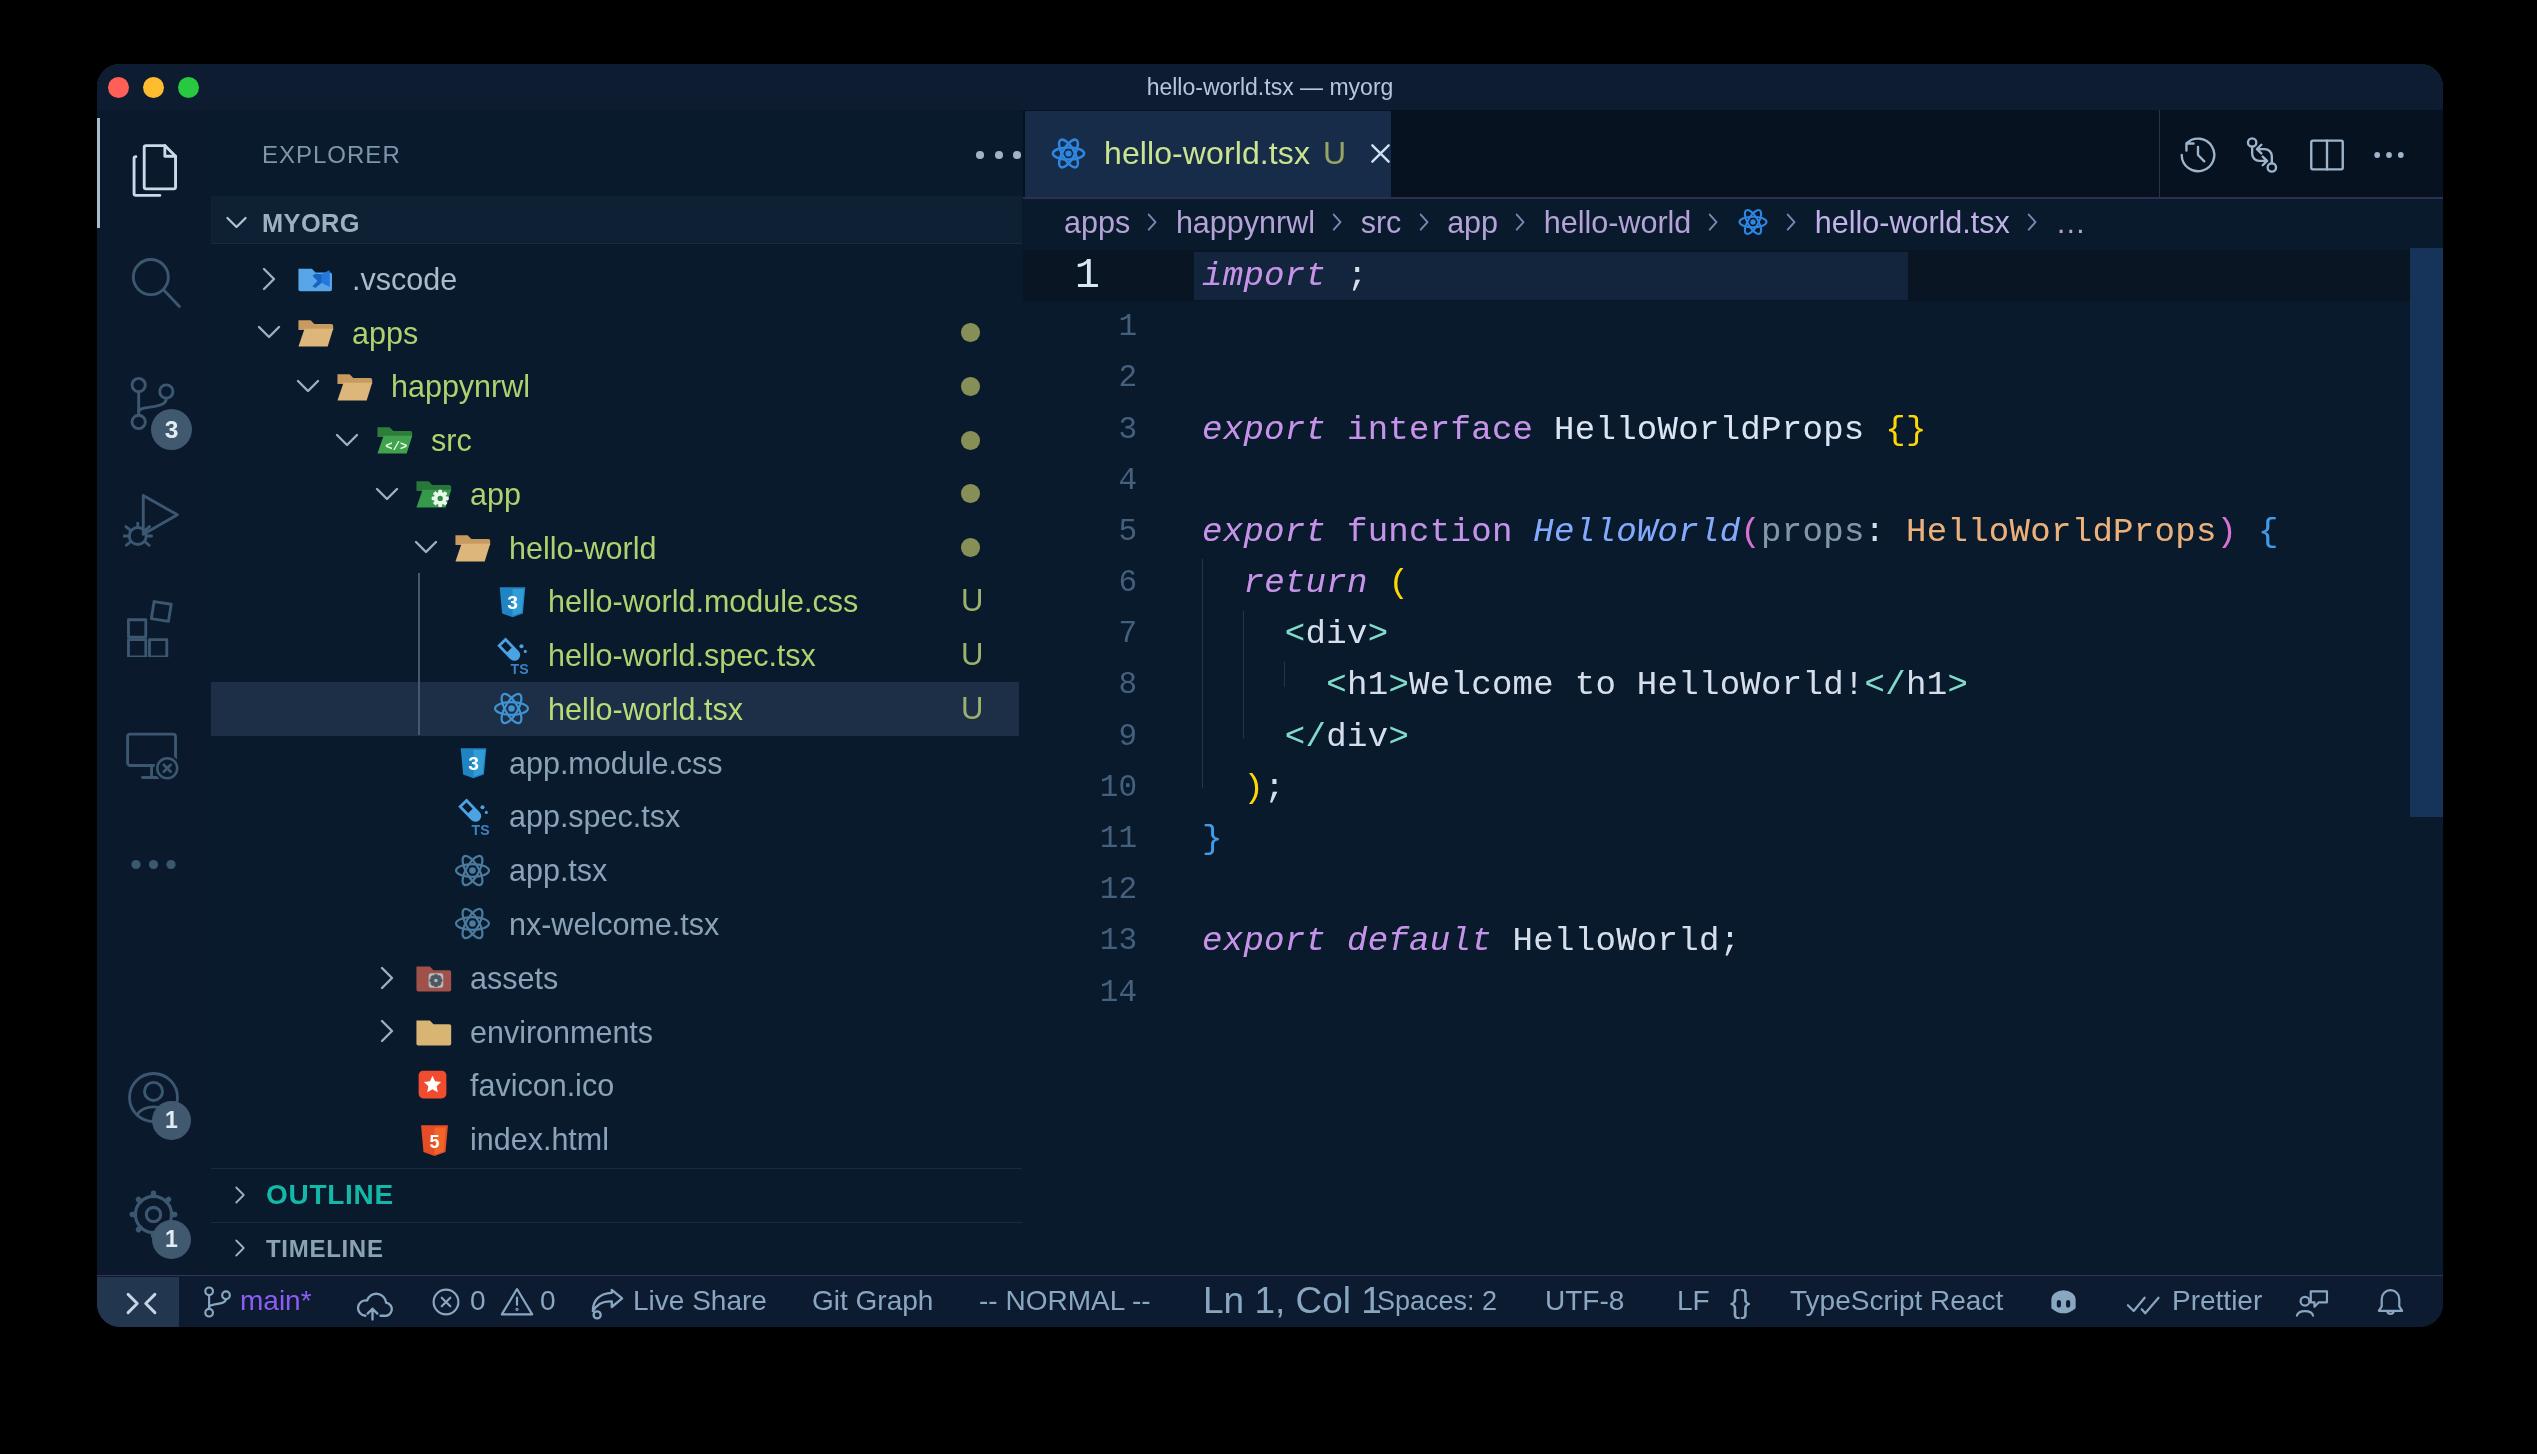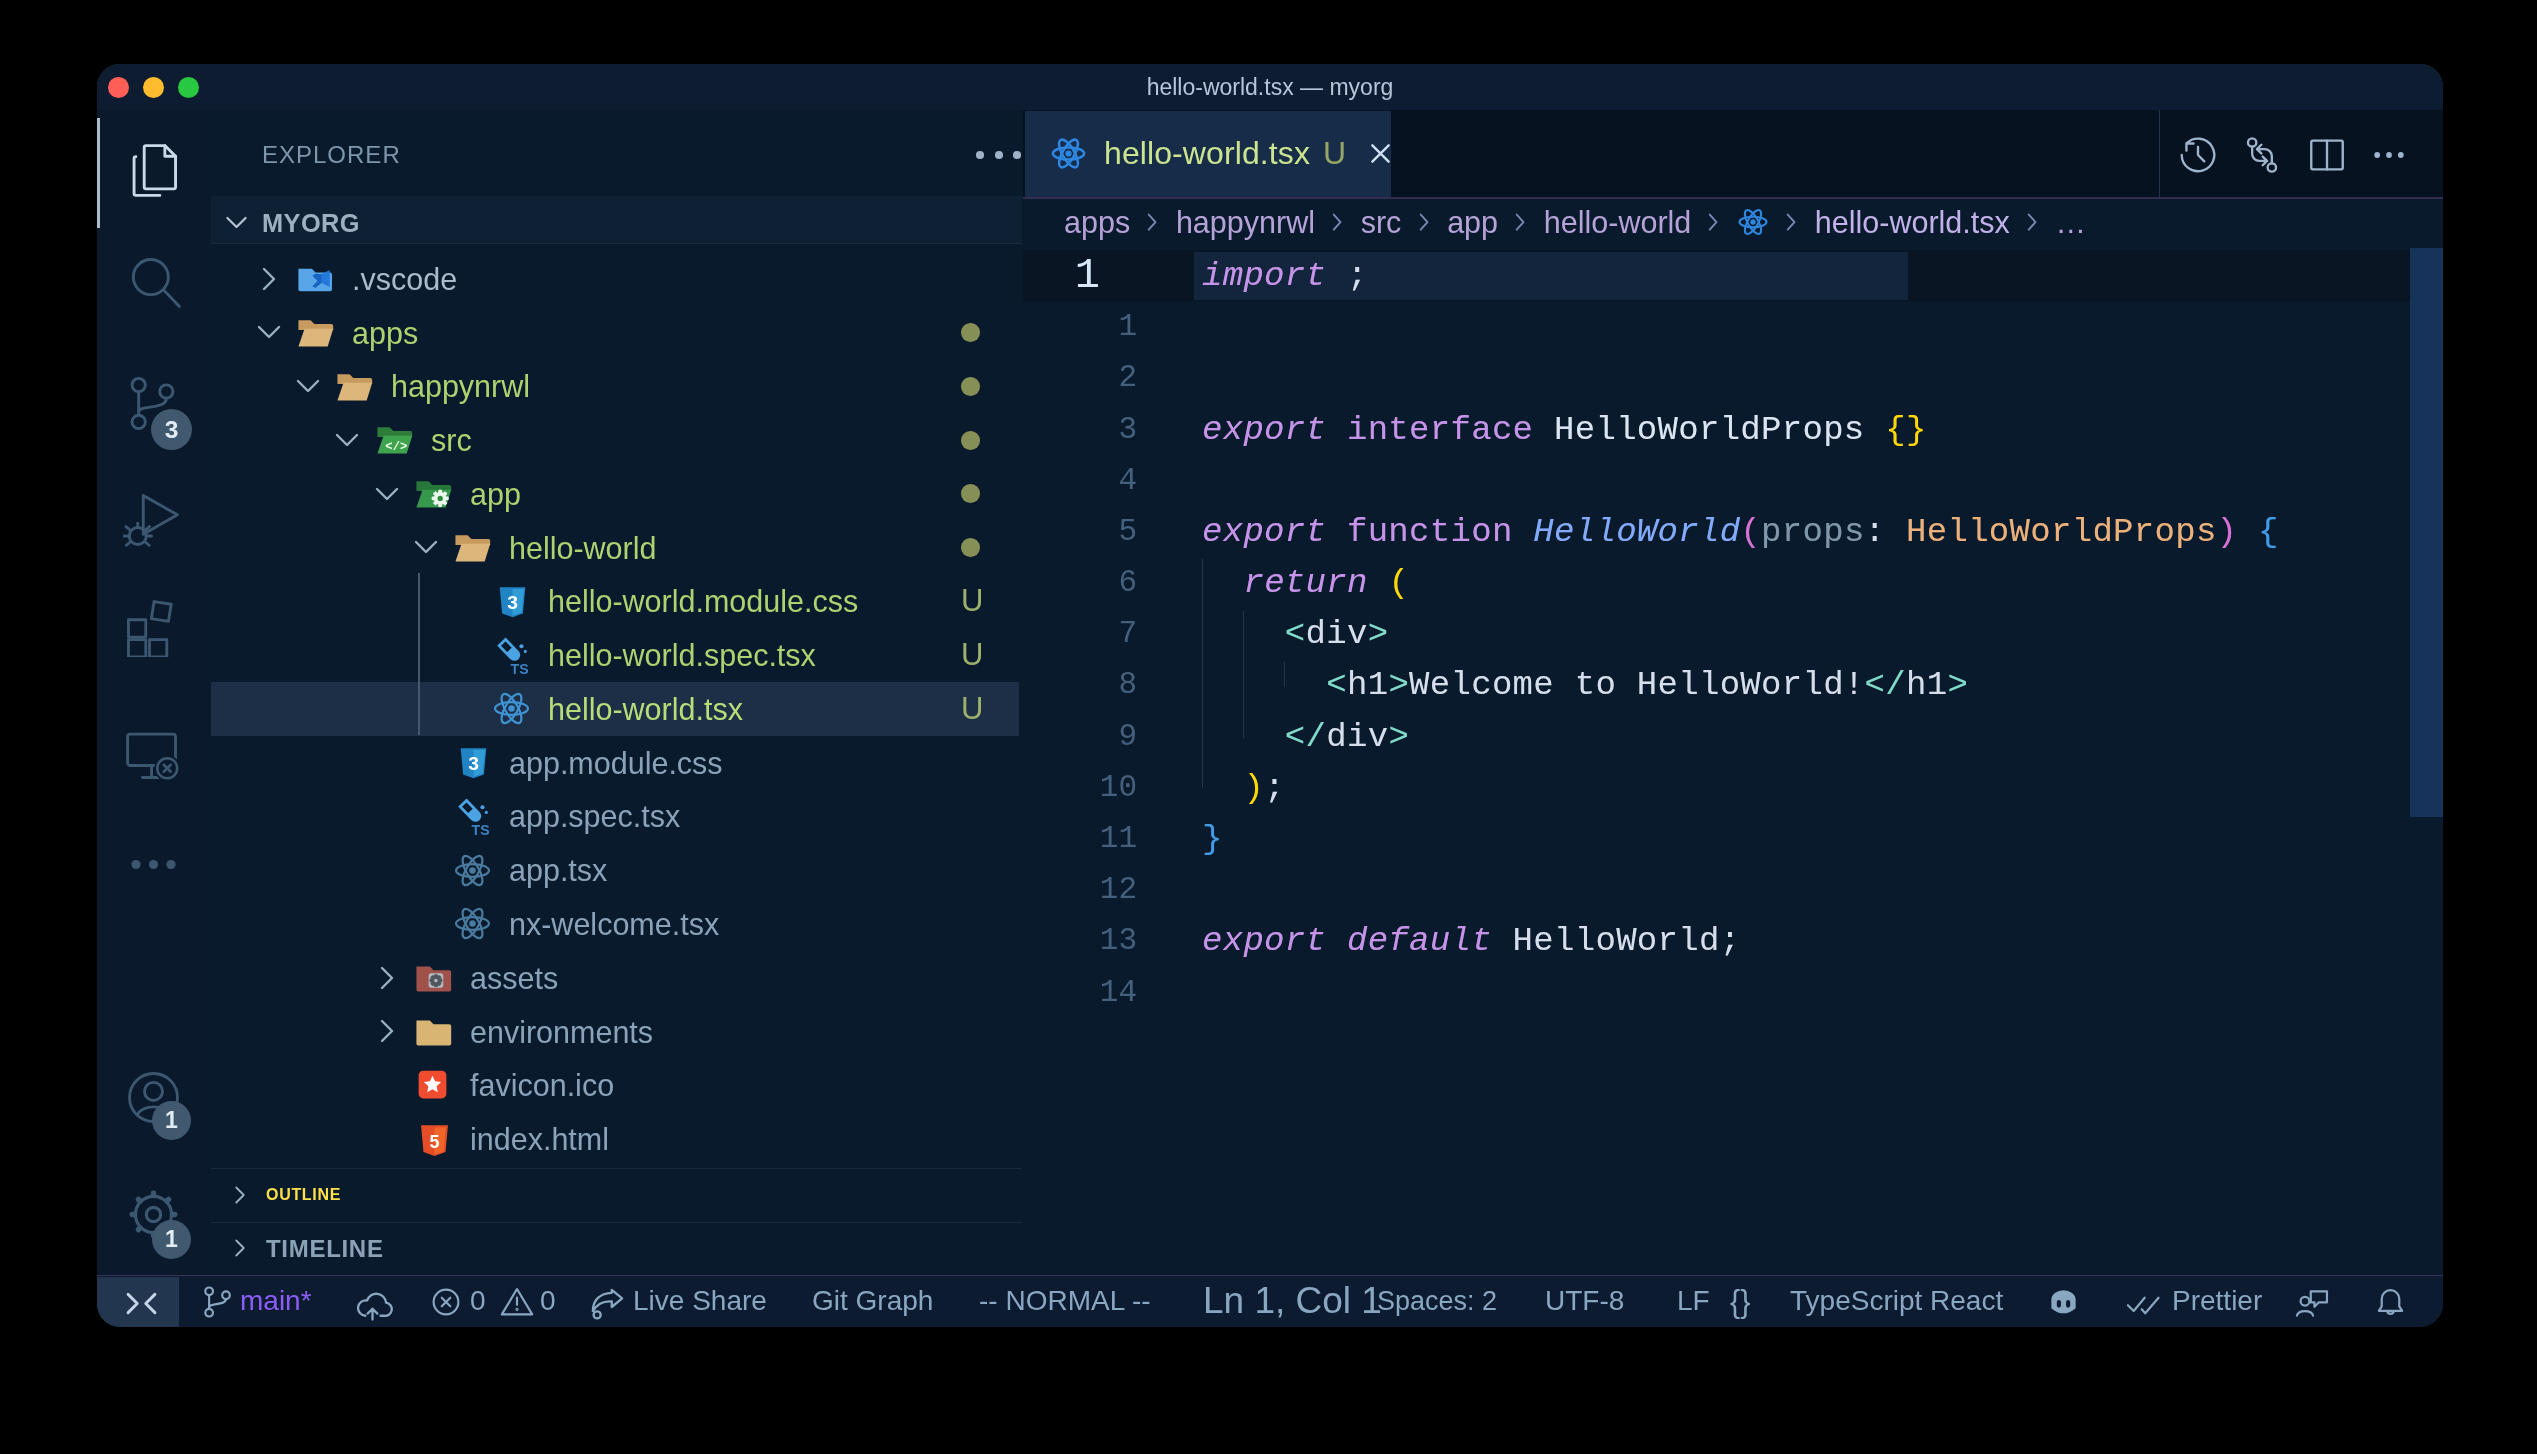--- a/index.html
+++ b/index.html
@@ -329,21 +329,21 @@
         <text x="16" y="21.5" font-family="Liberation Sans, sans-serif" font-size="14" font-weight="bold" fill="#fff" text-anchor="middle">5</text>
       </svg>
     </div>
     <div class="row" style="left:373px;top:1048px;height:54px;color:#8ba3b9;font-size:30.5px">index.html</div>
     <div class="abs" style="left:114px;top:1104px;width:811px;height:53px;border-top:1.3px solid #1b2b3f"></div>
     <div class="abs" style="left:131px;top:1119px">
       <svg width="24" height="24" viewBox="0 0 32 32">
         <path d="M11 6 l10 10 -10 10" fill="none" stroke="#9ab0c4" stroke-width="2.4" stroke-linecap="round" stroke-linejoin="round"></path>
       </svg>
     </div>
-    <div class="row" style="left:169px;top:1104px;height:53px;color:#fde047;font-size:16px;font-weight:bold;letter-spacing:0.7px">OUTLINE</div>
+    <div class="row" style="left:169px;top:1104px;height:53px;color:#14b8a6;font-size:28px;font-weight:bold;letter-spacing:0.7px">OUTLINE</div>
     <div class="abs" style="left:114px;top:1158px;width:811px;height:53px;border-top:1.3px solid #1b2b3f"></div>
     <div class="abs" style="left:131px;top:1172px">
       <svg width="24" height="24" viewBox="0 0 32 32">
         <path d="M11 6 l10 10 -10 10" fill="none" stroke="#9ab0c4" stroke-width="2.4" stroke-linecap="round" stroke-linejoin="round"></path>
       </svg>
     </div>
     <div class="row" style="left:169px;top:1158px;height:53px;color:#8ba1b5;font-size:24px;font-weight:bold;letter-spacing:0.7px">TIMELINE</div>
     <div class="abs" style="left:926px;top:46px;width:1420px;height:87px;background:#071220"></div>
     <div class="abs" style="left:926px;top:133px;width:1420px;height:1.7px;background:#322d50"></div>
     <div class="abs" style="left:2062px;top:46px;width:1.3px;height:87px;background:#24344c"></div>

